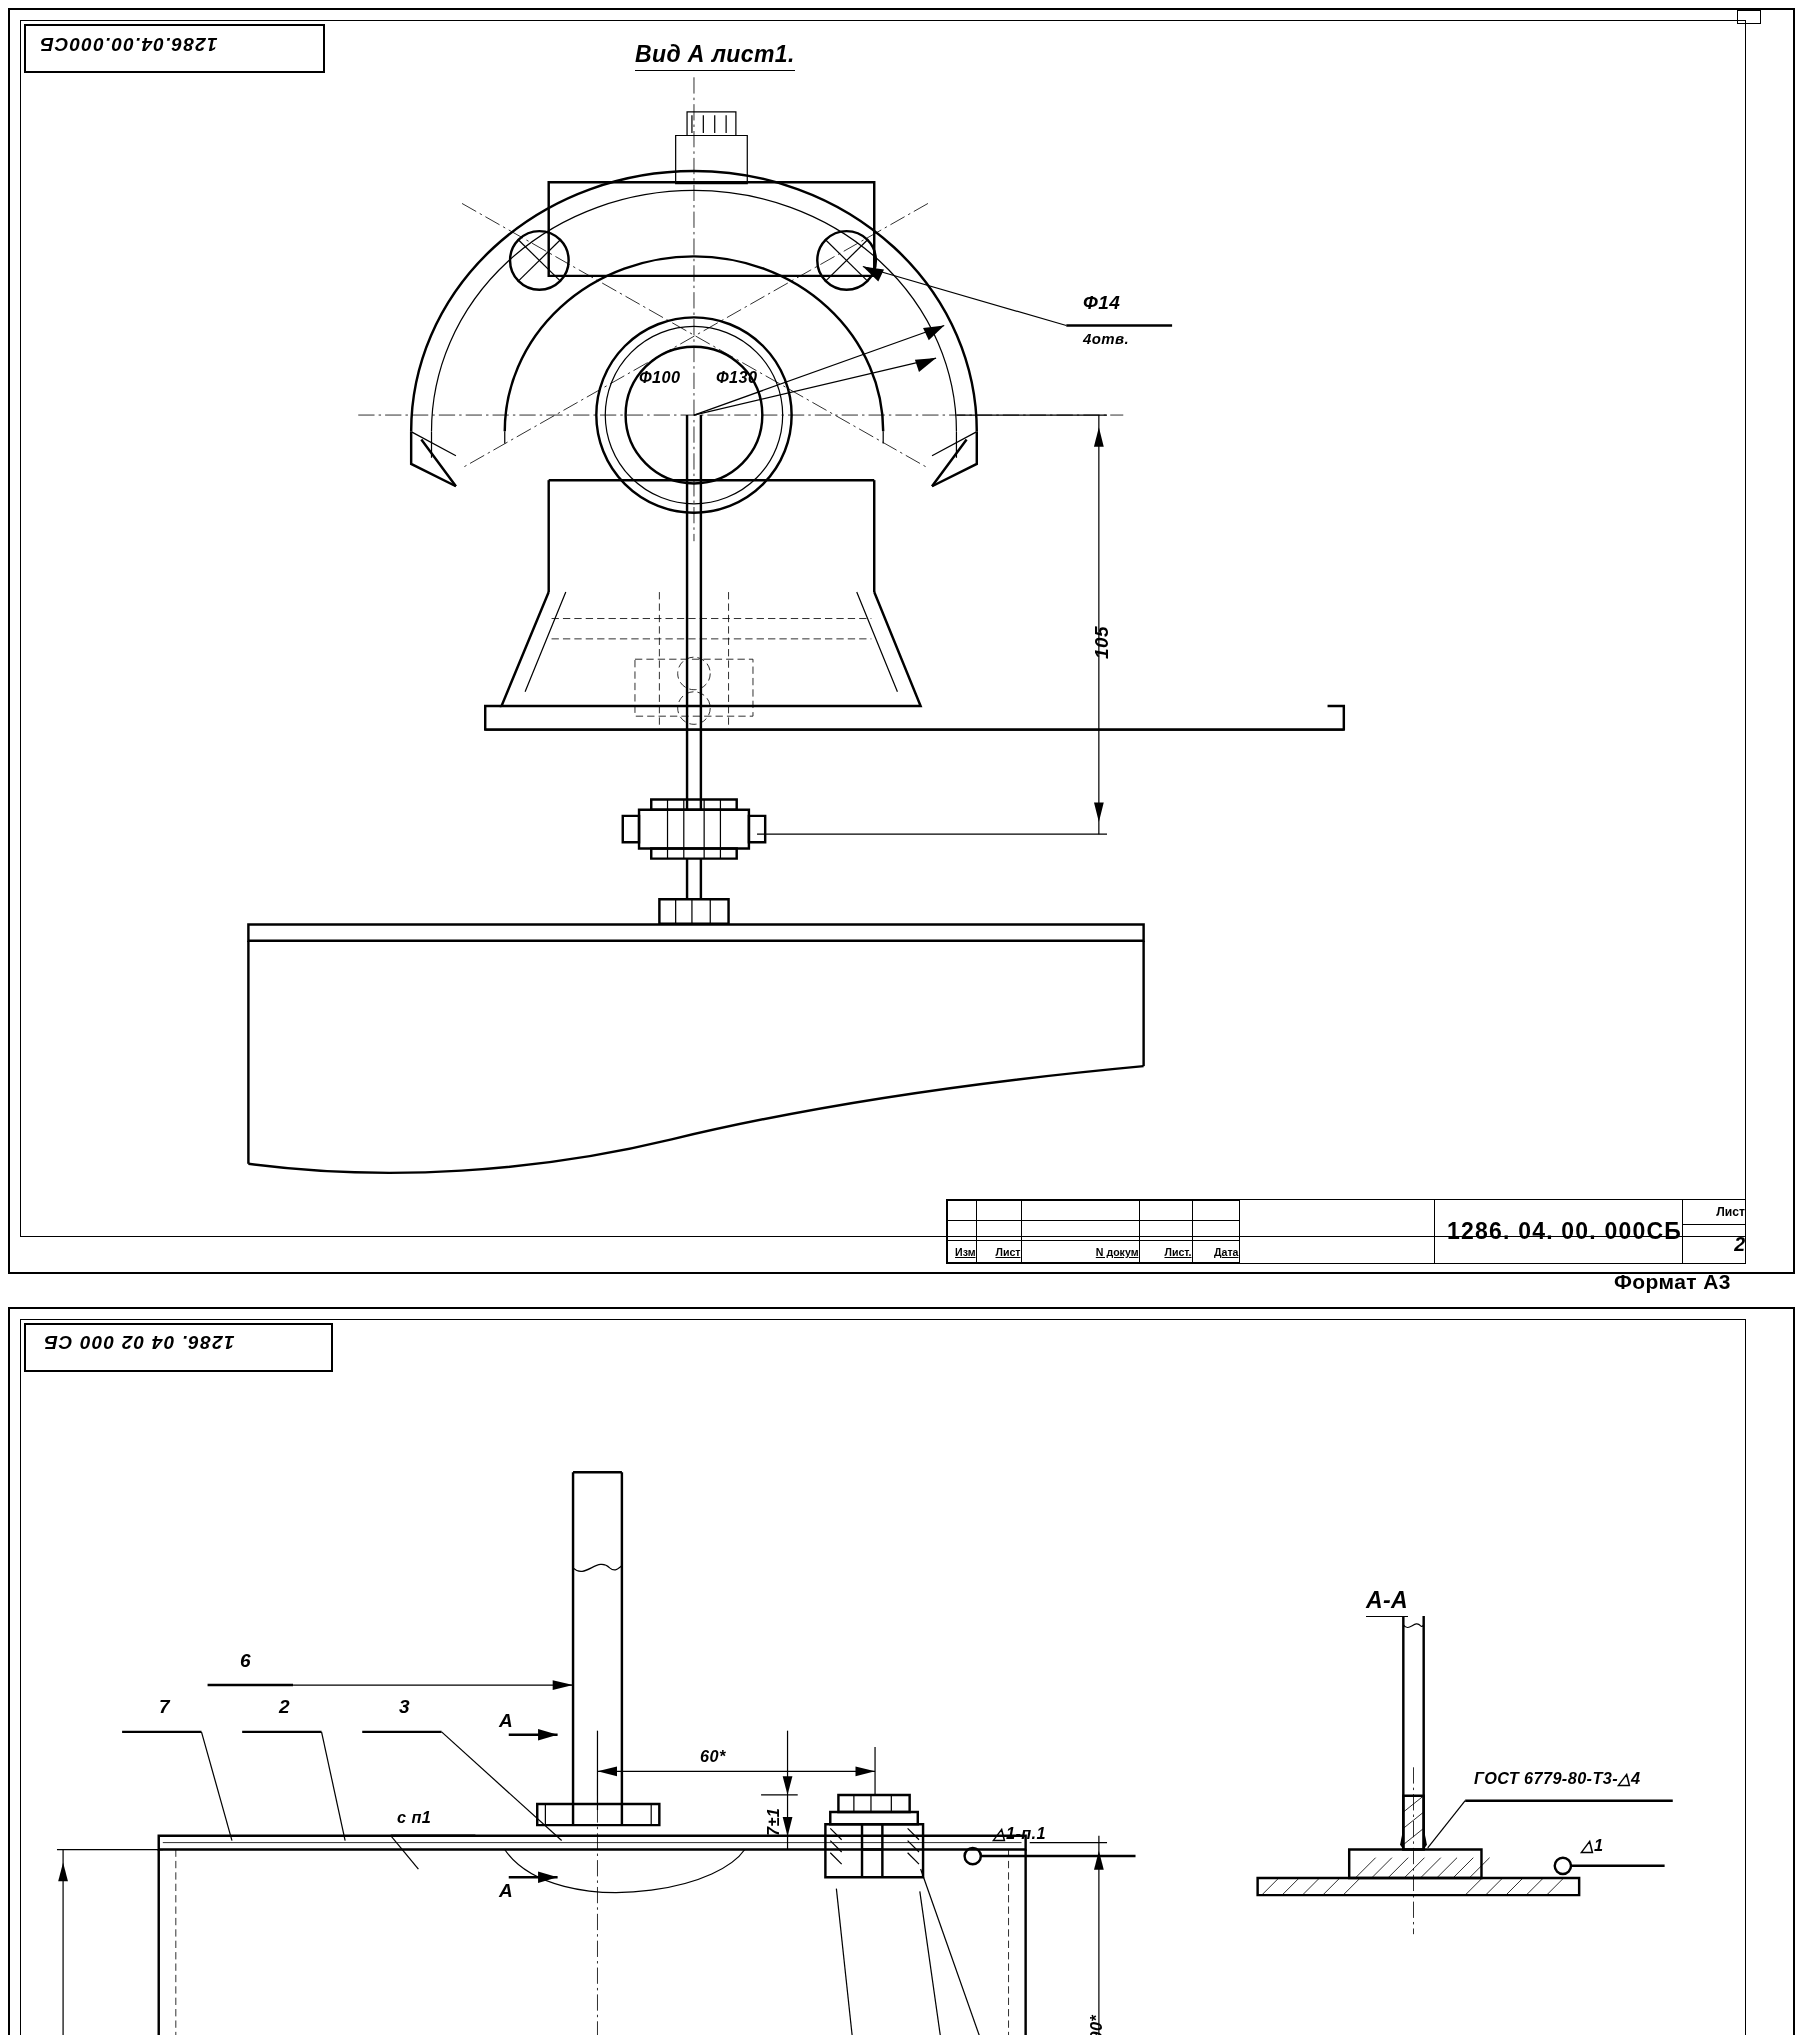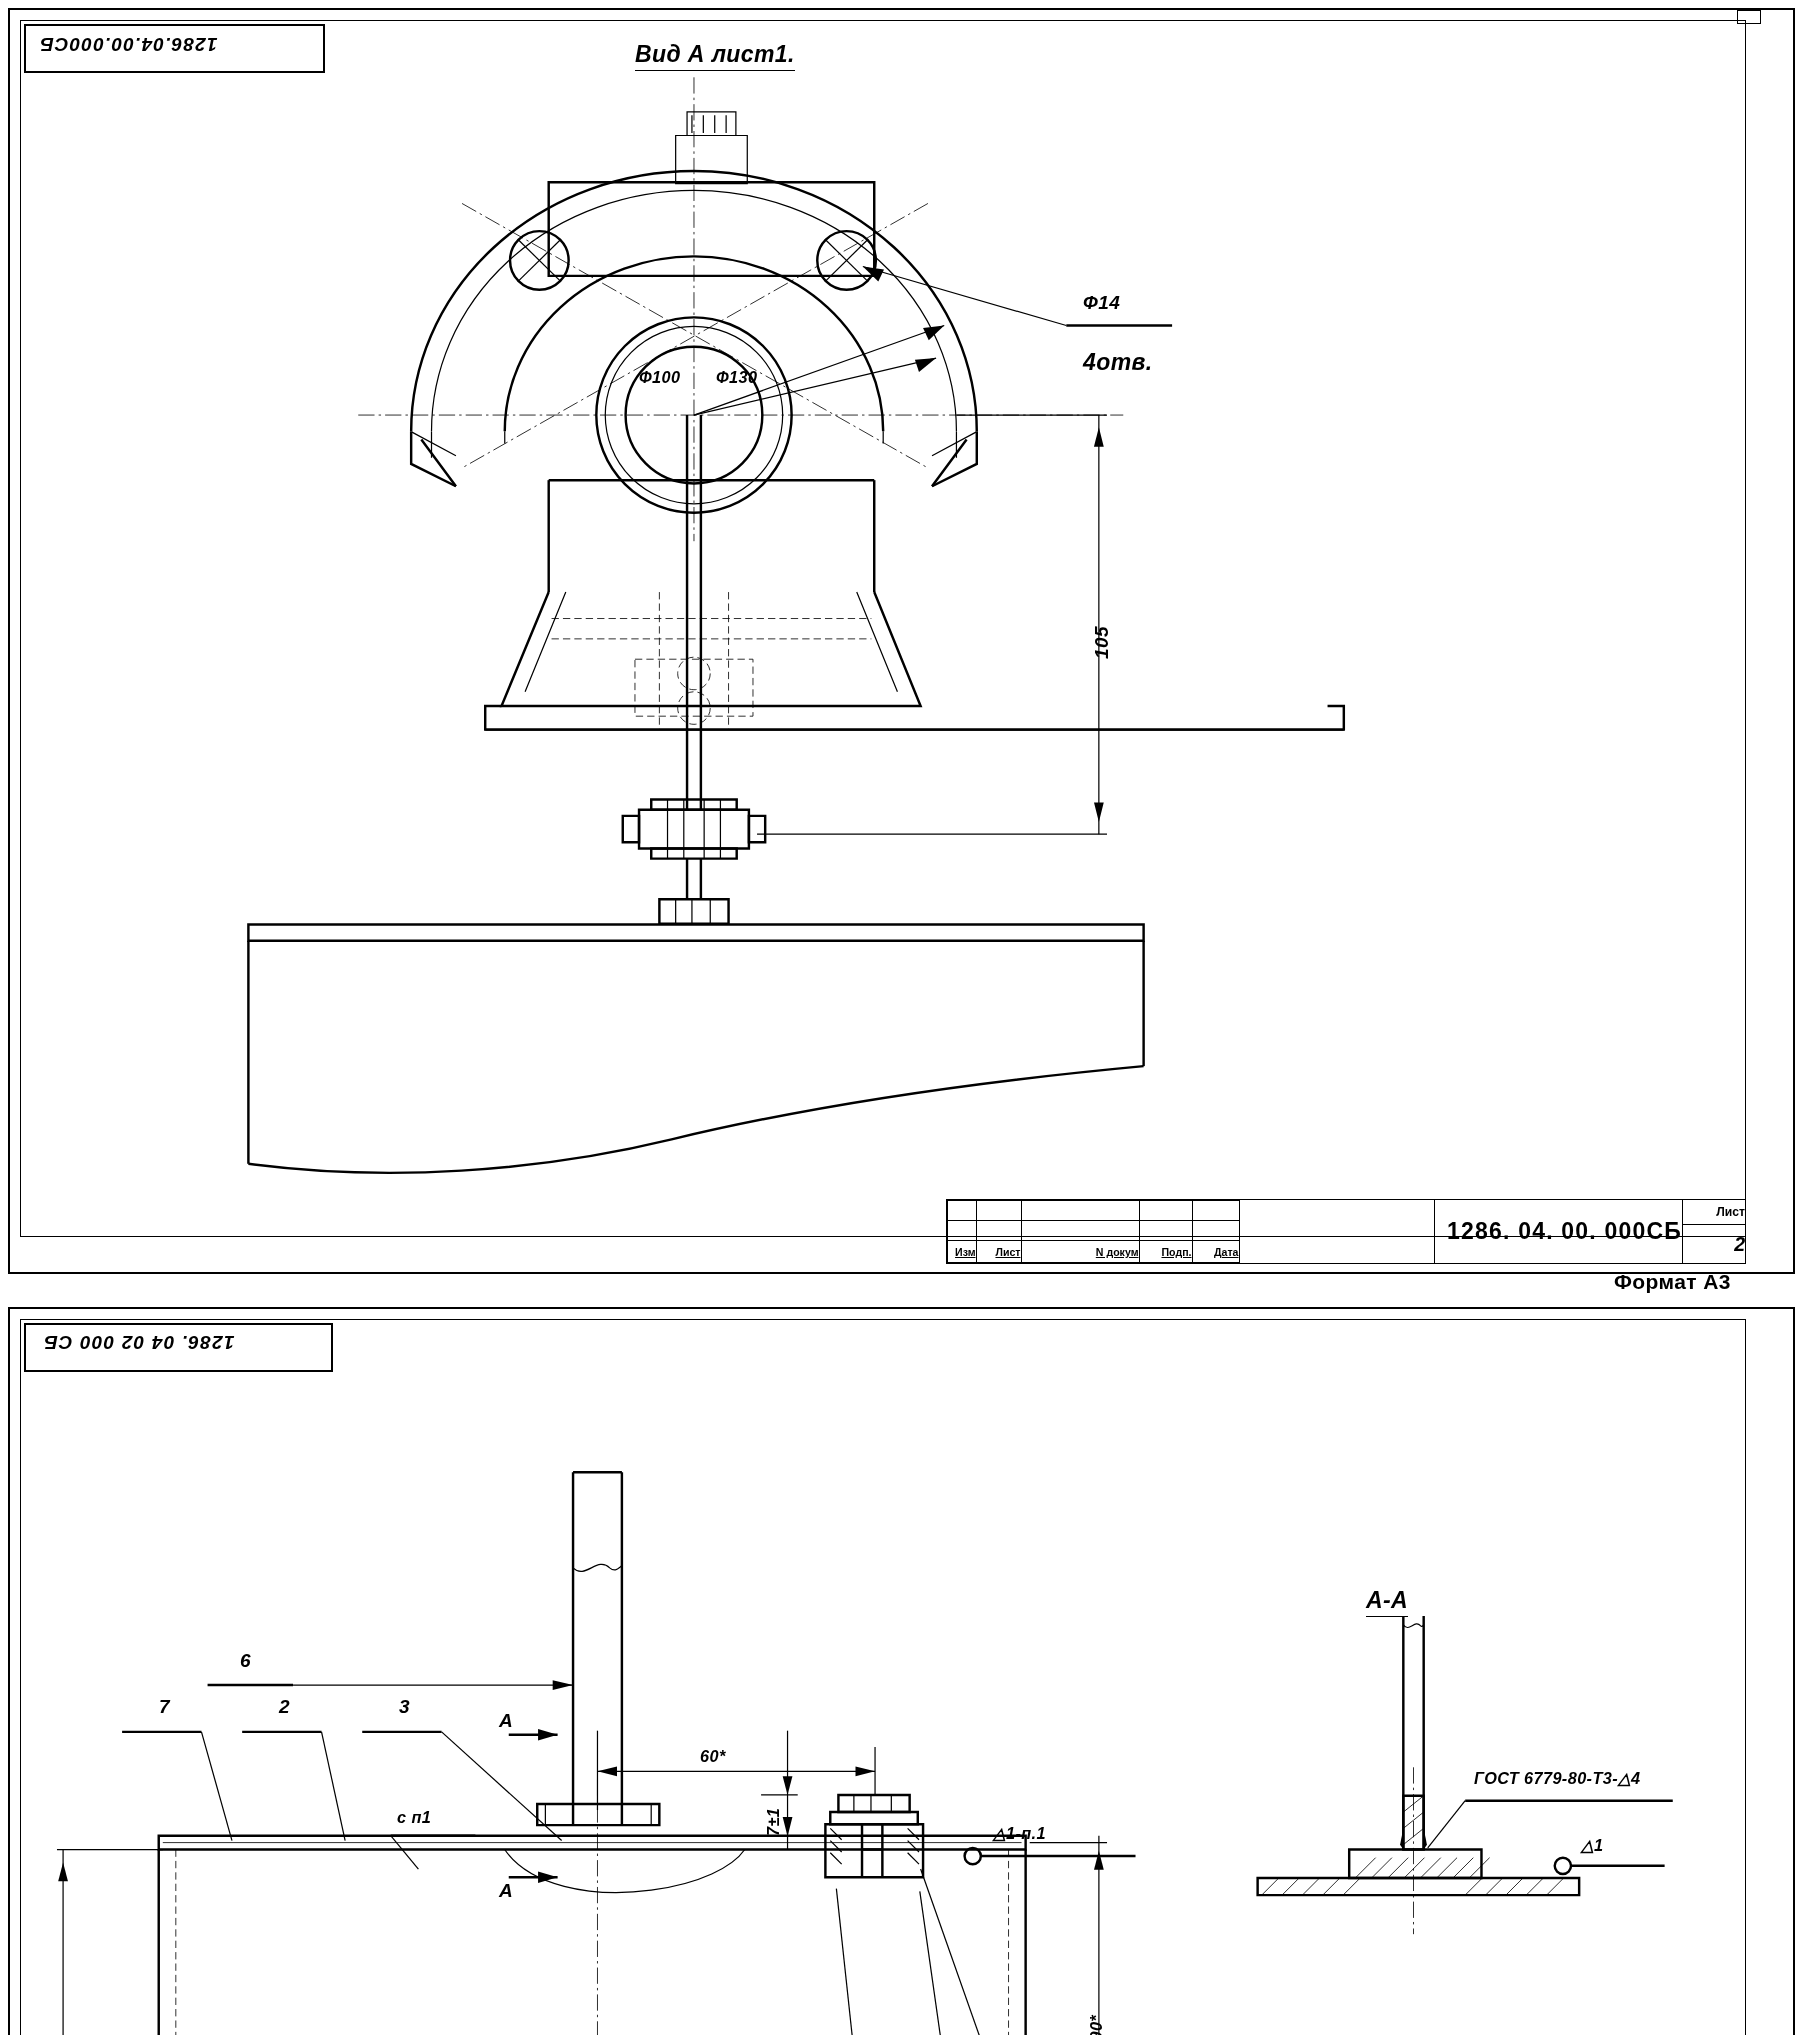--- a/index.html
+++ b/index.html
@@ -138,21 +138,21 @@
 
     <line class="s" x1="1705" y1="1020" x2="2320" y2="800"></line>
     <polygon class="fillblk" points="2320,800 2268,806 2282,836"></polygon>
     <line class="s" x1="1705" y1="1020" x2="2300" y2="880"></line>
     <polygon class="fillblk" points="2300,880 2248,884 2258,914"></polygon>
   </svg>
 
   <div class="txt dim" style="left:639px; top:368px;">Ф100</div>
   <div class="txt dim" style="left:716px; top:368px;">Ф130</div>
   <div class="txt dim" style="left:1083px; top:292px; font-size:19px;">Ф14</div>
-  <div class="txt dim" style="left:1083px; top:349px; font-size:23px;">4отв.</div>
+  <div class="txt dim" style="left:1083px; top:330px; font-size:15px;">4отв.</div>
   <div class="txt vlabel rot90" style="left:1091px; top:659px; font-size:19px;">105</div>
 
   <table class="tbl thick" style="left:946px; top:1199px; width:800px; height:63px;">
     <tbody>
         <tr>
       <td class="thick" rowspan="4" style="width:488px; padding:0; vertical-align:middle;text-decoration:underline;">
         <table class="tbl" style="position:relative; width:100%; height:63px;">
           <tbody>
                 <tr style="height:16.3px;">
             <td style="width:28.5px;"></td>
@@ -166,21 +166,21 @@
             <td></td>
                   <td></td>
                   <td></td>
                   <td></td>
                   <td></td>
           </tr>
           <tr style="height:18px;">
             <td class="tb-s">Изм</td>
             <td class="tb-s">Лист</td>
             <td class="tb-s">N докум</td>
-            <td class="tb-s">Подп.</td>
+            <td class="tb-s">Лист.</td>
             <td class="tb-s">Дата</td>
           </tr>
         </tbody>
             </table>
       </td>
       <td class="thick" rowspan="4" style="width:248px; font-weight:700; font-size:23px; letter-spacing:1.2px;">1286. 04. 00. 000СБ</td>
       <td class="thick" style="width:63px; height:25px; font-size:12.2px;">Лист</td>
     </tr>
     <tr>
       <td class="thick" rowspan="3" style="font-style:italic; font-weight:700; font-size:19.5px;">2</td>

